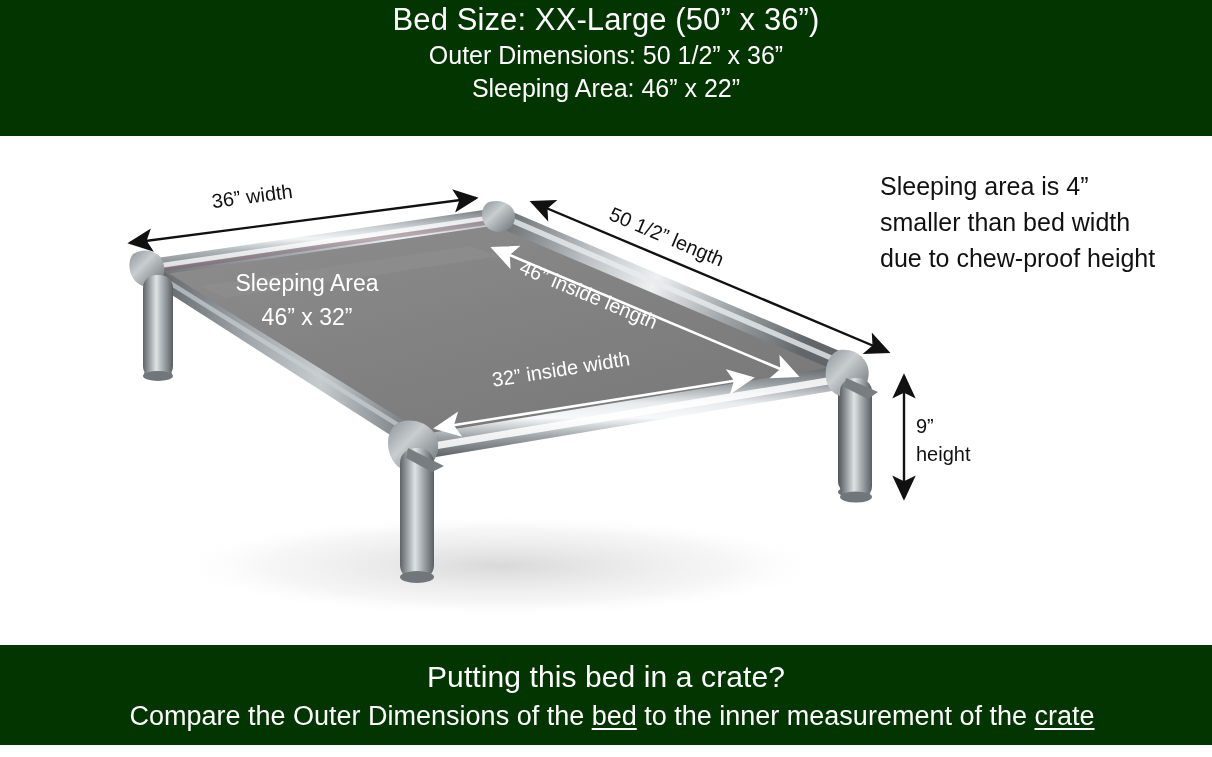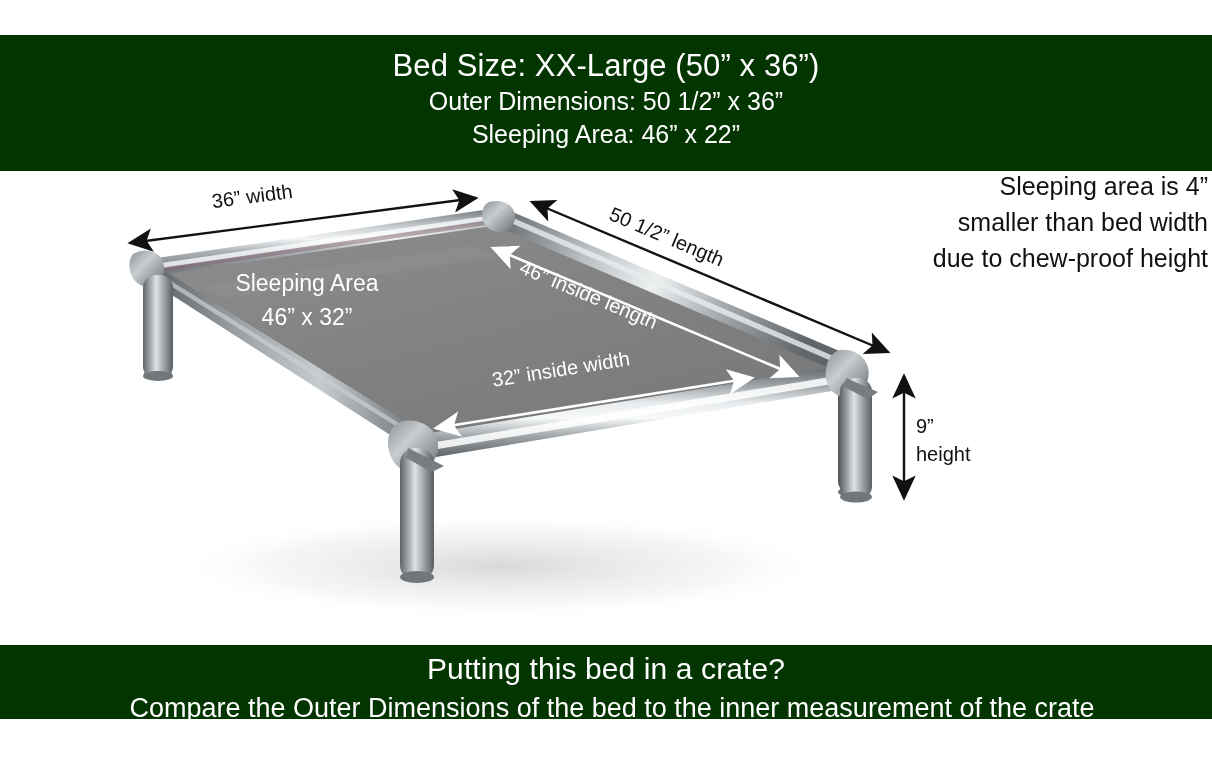--- a/index.html
+++ b/index.html
@@ -24,27 +24,25 @@
     left: 0;
     width: 1212px;
     background: #033500;
     color: #ffffff;
     text-align: center;
     box-sizing: border-box;
   }
   #top-banner {
     top: 0;
     height: 136px;
-    padding-top: 11px;
-    margin-top: 35px;
   }
   #bottom-banner {
     top: 645px;
-    height: 74px;
-    padding-top: 4px;
+    height: 100px;
+    padding-top: 12px;
   }
   .banner-line-1 {
     font-size: 31px;
     line-height: 39px;
     font-weight: normal;
     letter-spacing: 0.1px;
   }
   .banner-line-2 {
     font-size: 25px;
     line-height: 33px;
@@ -56,21 +54,21 @@
   #bottom-banner .banner-line-1 { font-size: 30px; line-height: 40px; }
   #bottom-banner .banner-line-2 { font-size: 27px; line-height: 38px; margin-left: 12px; }
   .uline { text-decoration: underline; text-underline-offset: 3px; }
 
   
   #side-note {
     position: absolute;
     left: 880px;
     top: 168px;
     width: 328px;
-    text-align: right;
+    text-align: left;
     color: #111111;
     font-size: 25px;
     line-height: 36px;
   }
 
   
   #illustration {
     position: absolute;
     left: 0;
     top: 136px;

